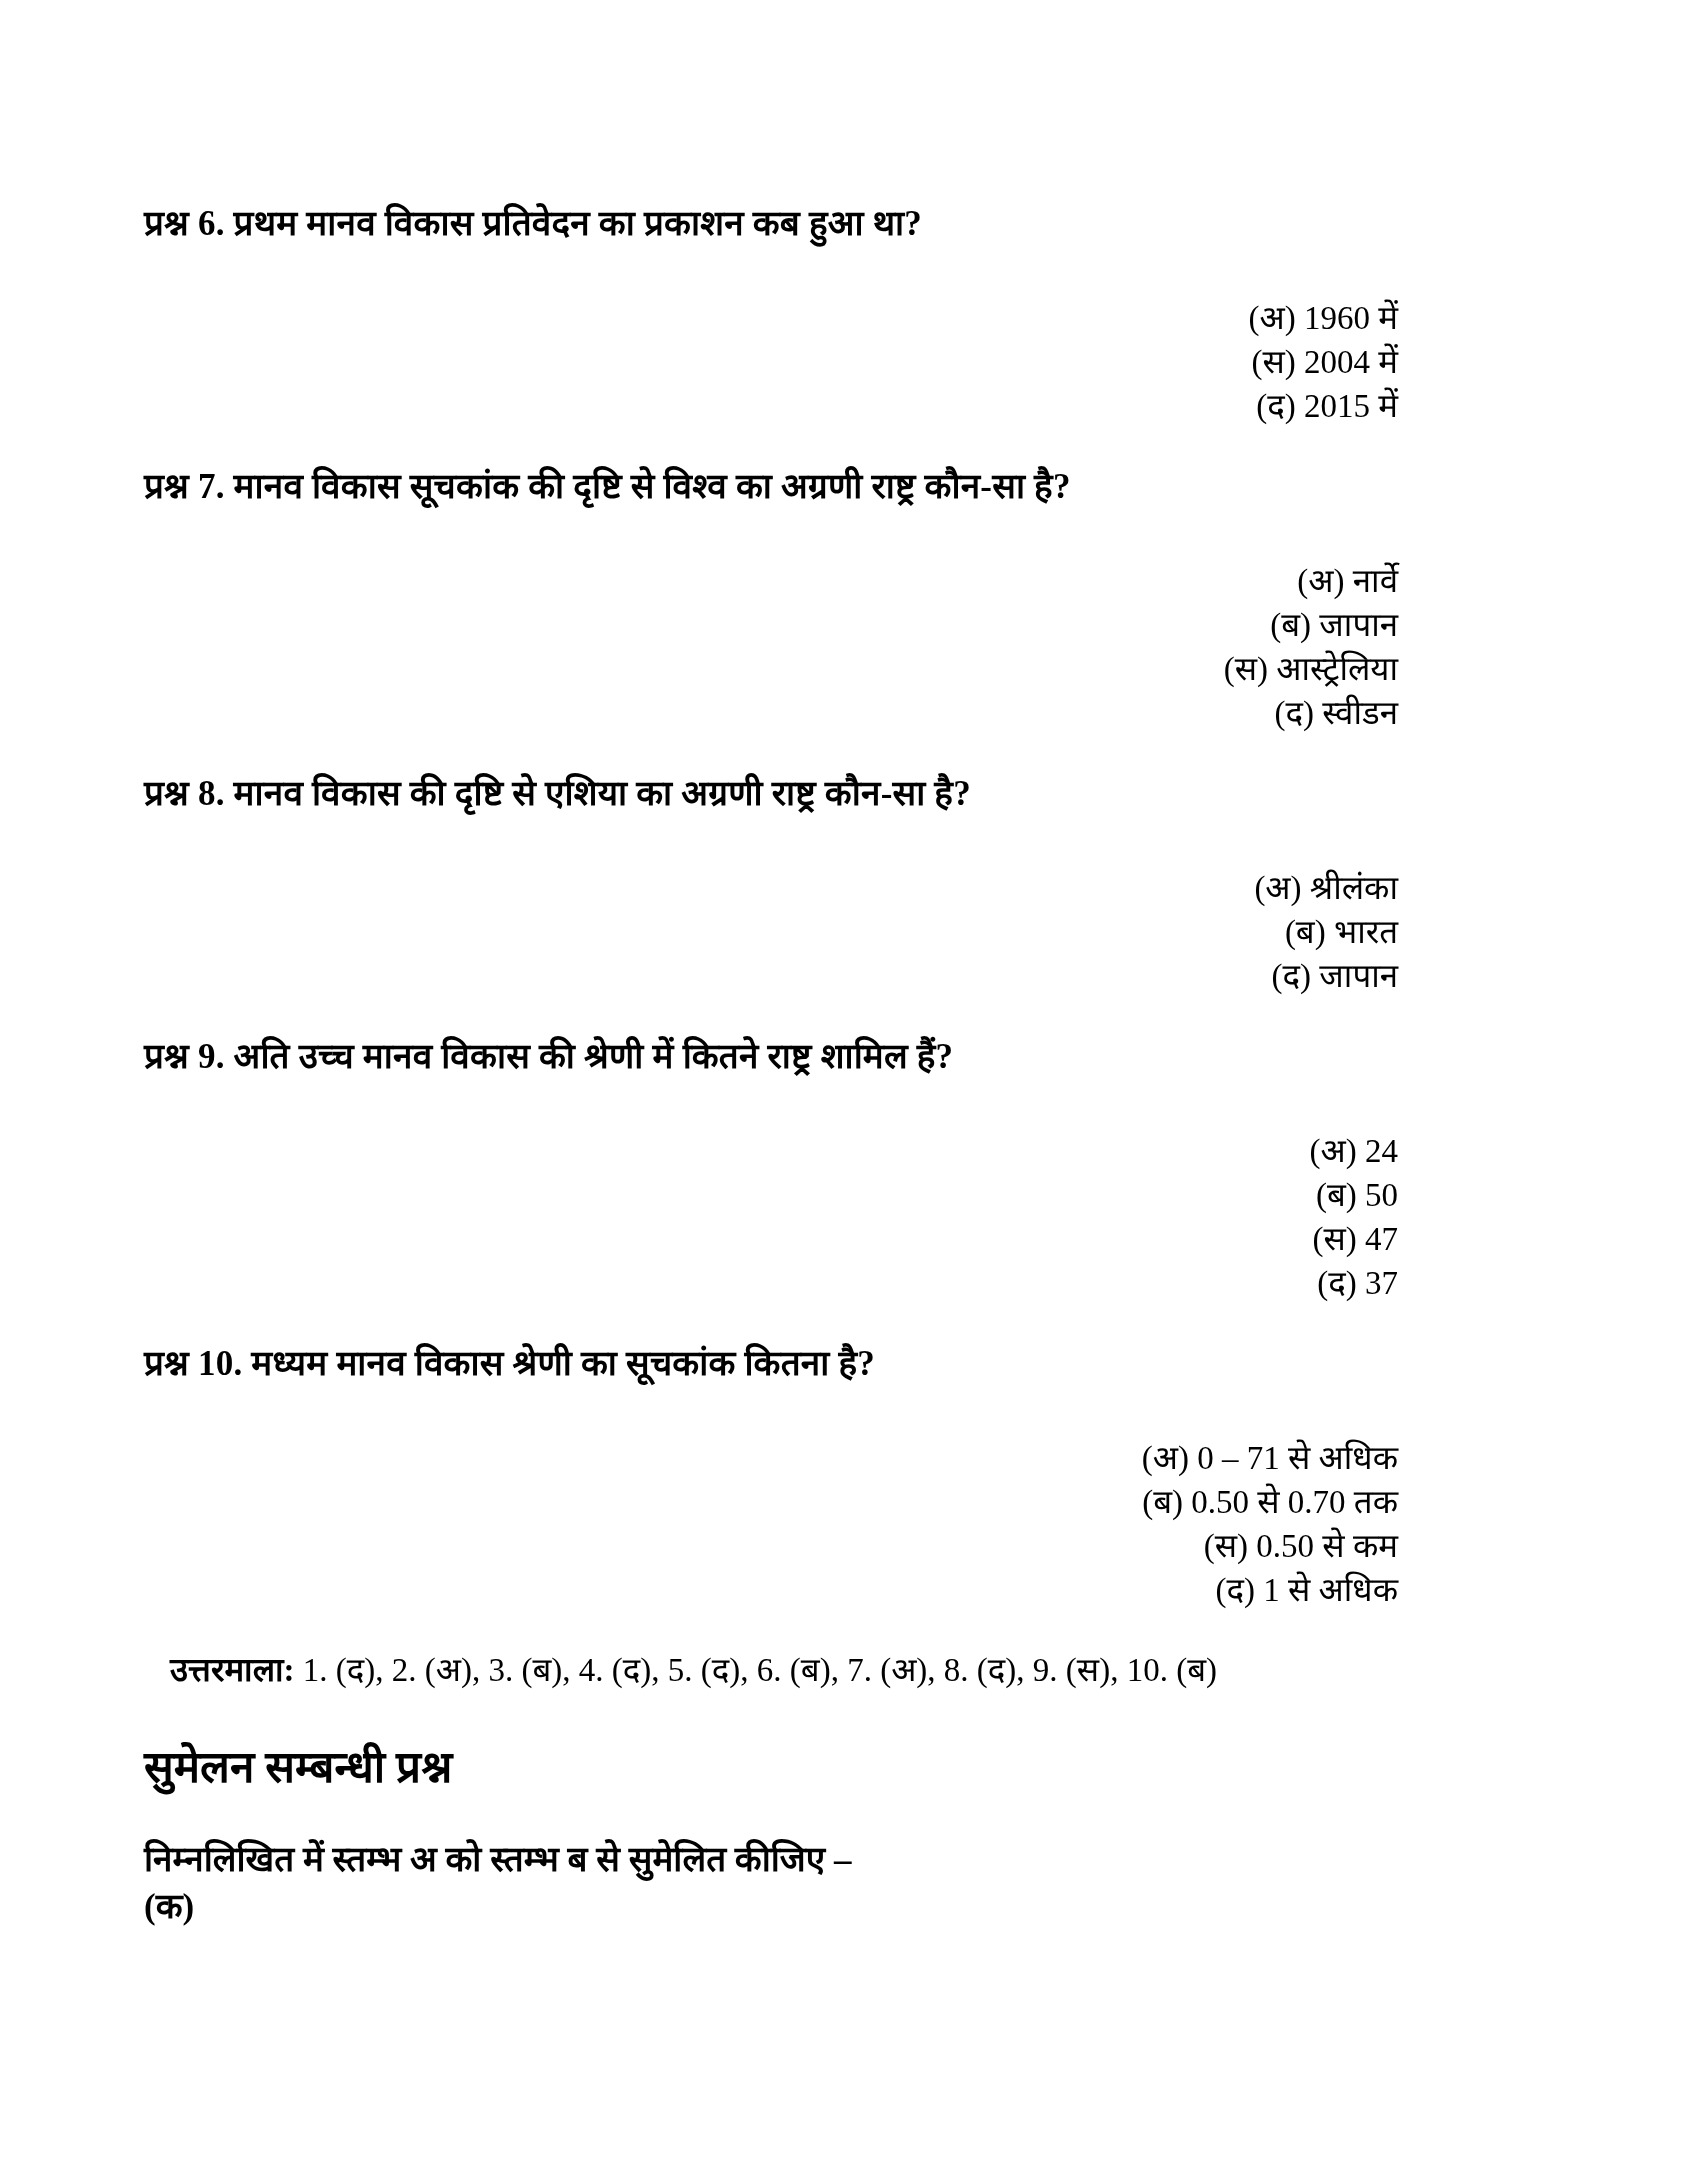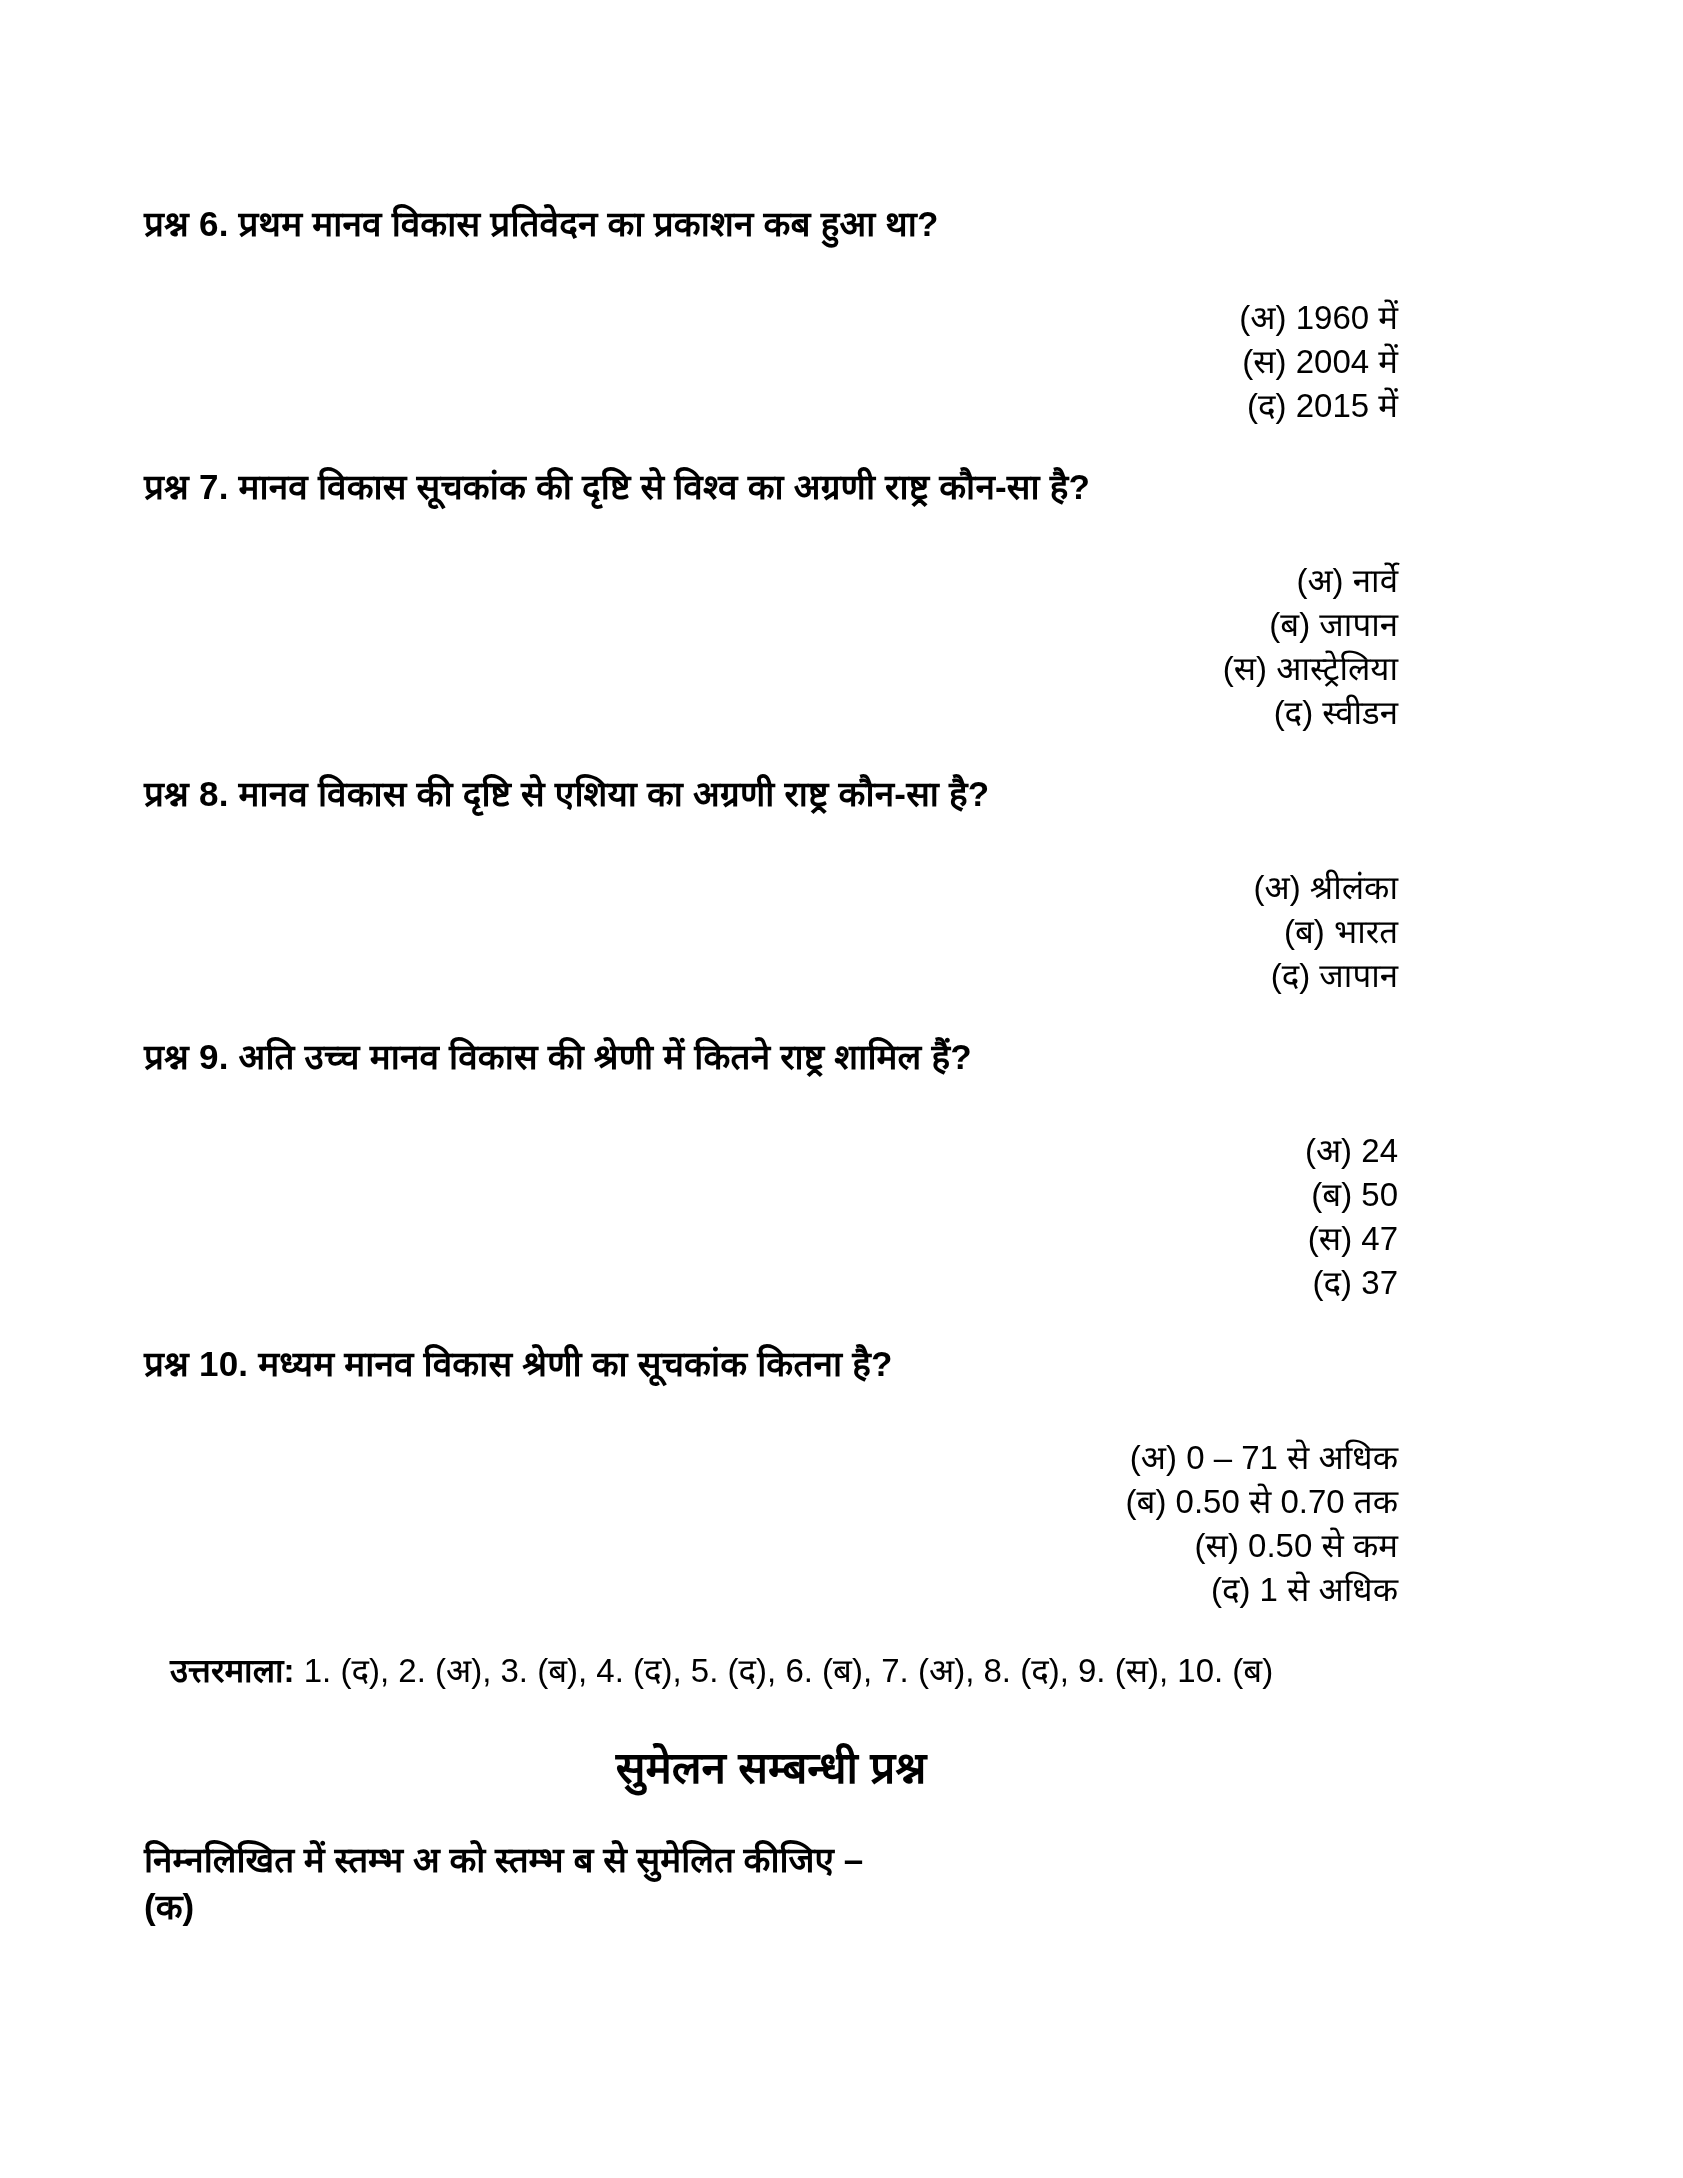--- a/index.html
+++ b/index.html
@@ -3,21 +3,21 @@
 <meta charset="utf-8">
 <style>
   * { margin: 0; padding: 0; box-sizing: border-box; }
   html, body { background: #ffffff; }
   .page {
     position: relative;
     width: 1517px;
     height: 2178px;
     background: #ffffff;
     color: #000000;
-    font-family: Liberation Sans, sans-serif;
+    font-family: Liberation Serif, serif;
     padding: 201px 119px 16px 144px;
     overflow: hidden;
   }
   .q-block { }
   .q-title {
     font-weight: 700;
     font-size: 35px;
     line-height: 45px;
     margin-bottom: 50px;
     letter-spacing: 0.2px;
@@ -34,21 +34,20 @@
     font-size: 33px;
     line-height: 45px;
     margin-left: 26px;
     white-space: nowrap;
   }
   .answer-label {
     font-weight: 700;
   }
   .section-heading {
     margin-top: 48px;
-    text-align: center;
     font-weight: 700;
     font-size: 44px;
     line-height: 54px;
   }
   .match-intro {
     margin-top: 41px;
     font-weight: 700;
     font-size: 35px;
     line-height: 47px;
   }

